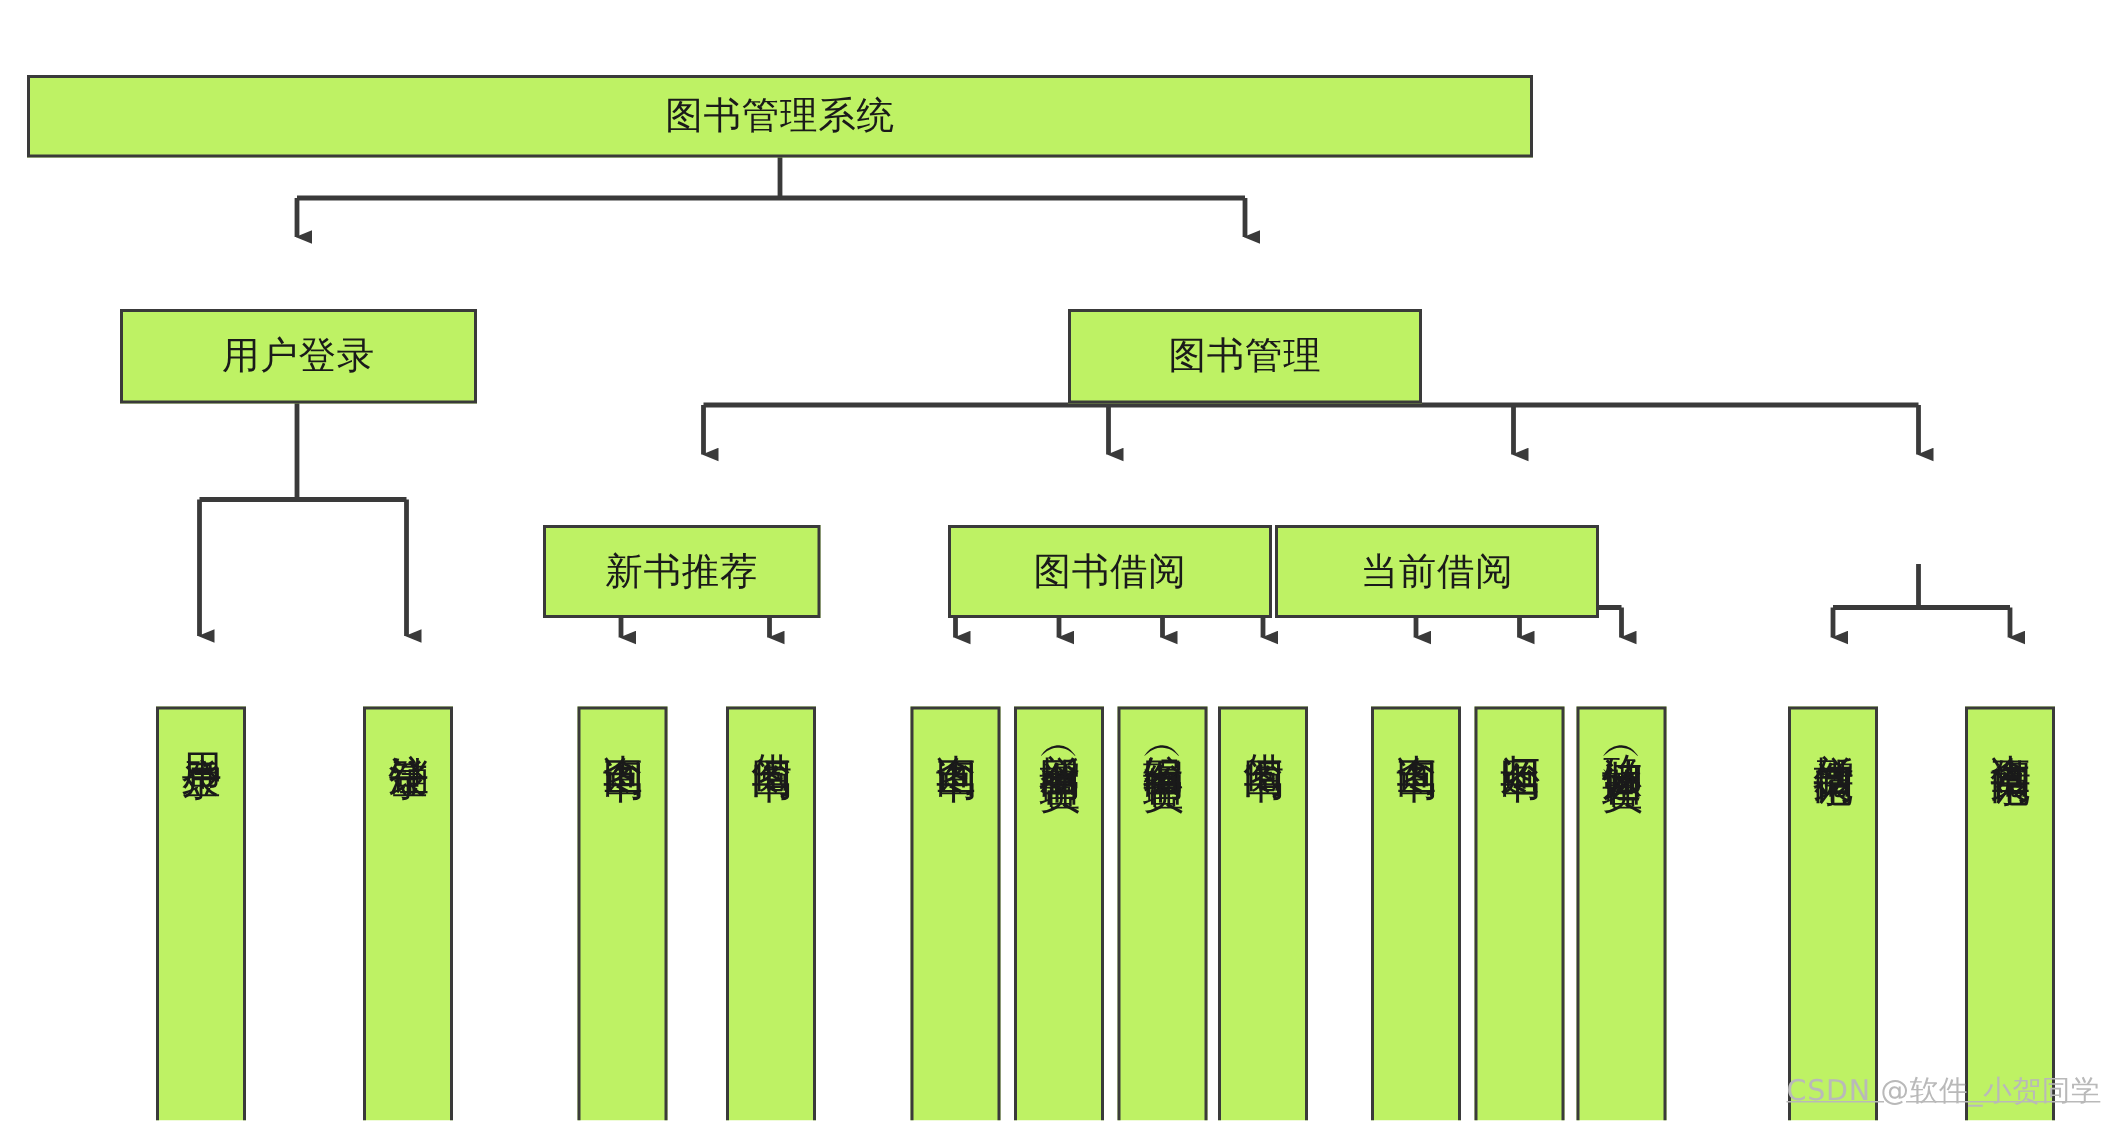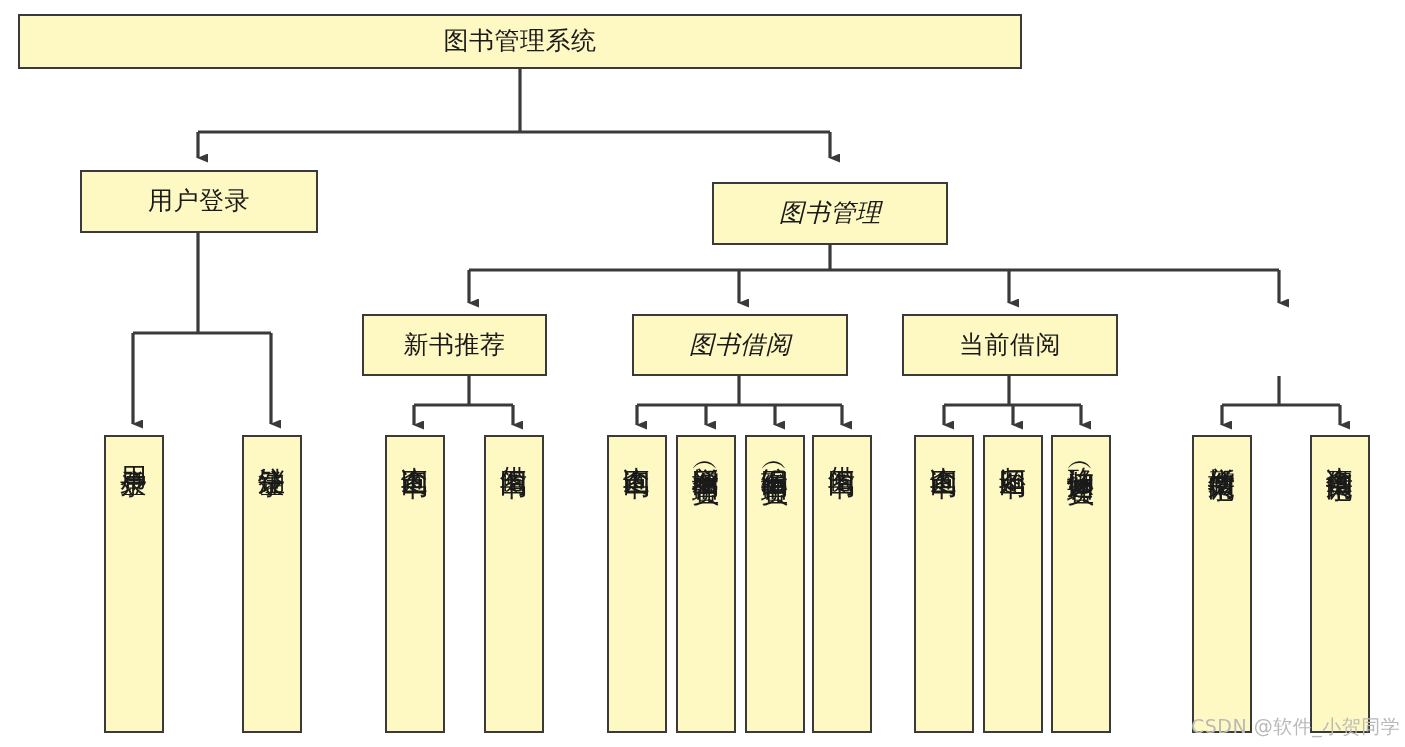--- a/index.html
+++ b/index.html
@@ -21,26 +21,27 @@
     position: absolute;
     left: 0;
     top: 0;
     width: 1405px;
     height: 747px;
   }
   .node {
     position: absolute;
     box-sizing: border-box;
     border: 2.5px solid #3a3a3a;
-    background: #fef9c3;
+    background: #bef264;
     display: flex;
     align-items: center;
     justify-content: center;
     color: #1a1a1a;
     z-index: 2;
+    margin-top: 36px;
   }
   .node .lbl {
     display: block;
     text-align: center;
     line-height: 1.05;
     white-space: nowrap;
   }
   .node.horiz .lbl {
     font-size: 25px;
     letter-spacing: 0.5px;
@@ -61,20 +62,21 @@
     letter-spacing: 2px;
     white-space: nowrap;
   }
   .watermark {
     position: absolute;
     font-size: 19px;
     color: #b9b9b9;
     white-space: nowrap;
     z-index: 5;
     letter-spacing: 0.5px;
+    text-decoration: underline;
   }
 </style>
 </head>
 <body>
 
 <div id="canvas">
 
   <svg id="edges" viewBox="0 0 1405 747">
     <defs>
       <marker id="arrow" markerWidth="10" markerHeight="11" refX="4.5" refY="10" orient="auto" markerUnits="userSpaceOnUse">
@@ -126,33 +128,33 @@
   </svg>
 
   <div class="node horiz root" style="left:18px; top:14px; width:1004px; height:55px;">
     <span class="lbl">图书管理系统</span>
   </div>
 
   <div class="node horiz" style="left:80px; top:170px; width:238px; height:63px;">
     <span class="lbl">用户登录</span>
   </div>
 
-  <div class="node horiz" style="left:712px; top:182px; width:236px; height:63px;font-style:italic;">
+  <div class="node horiz" style="left:712px; top:170px; width:236px; height:63px;">
     <span class="lbl">图书管理</span>
   </div>
 
   <div class="node horiz" style="left:362px; top:314px; width:185px; height:62px;">
     <span class="lbl">新书推荐</span>
   </div>
 
-  <div class="node horiz" style="left:632px; top:314px; width:216px; height:62px;font-style:italic;">
+  <div class="node horiz" style="left:632px; top:314px; width:216px; height:62px;">
     <span class="lbl">图书借阅</span>
   </div>
 
-  <div class="node horiz" style="left:902px; top:314px; width:216px; height:62px;">
+  <div class="node horiz" style="left:850px; top:314px; width:216px; height:62px;">
     <span class="lbl">当前借阅</span>
   </div>
 
 
   <div class="node vert" style="left:104px; top:435px; width:60px; height:298px;">
     <span class="lbl">用户登录</span>
   </div>
   <div class="node vert" style="left:242px; top:435px; width:60px; height:298px;">
     <span class="lbl">注销登录</span>
   </div>

